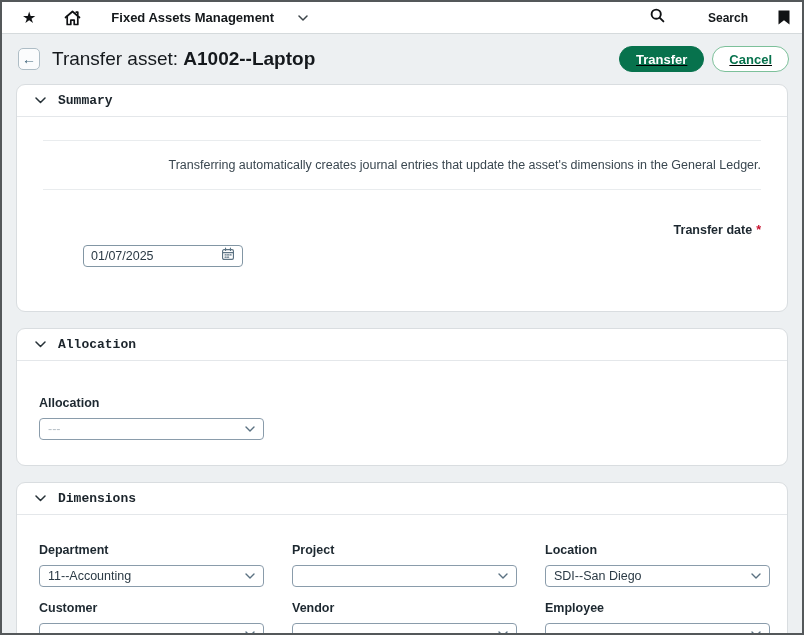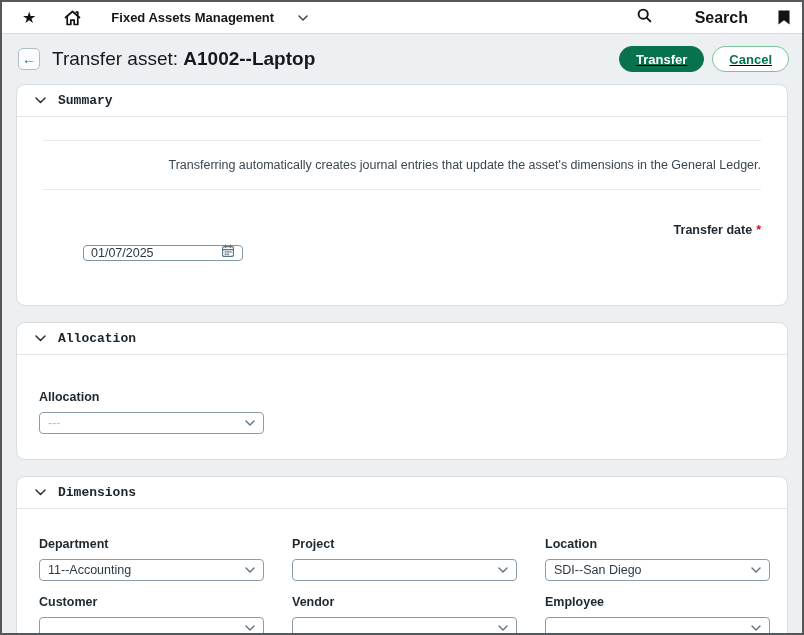--- a/index.html
+++ b/index.html
@@ -16,21 +16,21 @@
     height:32px; background:#ffffff; border-bottom:1px solid #d5dadc;
     display:flex; align-items:center; padding:0 10px 0 20px;
   }
   .star-glyph{ font-size:16px; color:#101214; line-height:1; cursor:pointer; }
   .home-wrap{ margin-left:28px; display:flex; align-items:center; cursor:pointer; }
   .app-switcher{ margin-left:30px; display:flex; align-items:center; gap:24px; cursor:pointer; }
   .app-name{ font-size:13px; font-weight:700; color:#14181b; }
   .caret svg{ display:block; }
   .topbar-right{ margin-left:auto; display:flex; align-items:center; }
   .search-group{ display:flex; align-items:center; gap:6px; cursor:pointer; }
-  .search-label{ font-size:16px; font-weight:700; color:#14181b;margin-left:37px; }
+  .search-label{ font-size:12px; font-weight:700; color:#14181b;margin-left:37px; }
   .bookmark-wrap{ margin-left:30px; margin-right:2px; display:flex; cursor:pointer; }
 
   
   .page-header{
     height:50px; display:flex; align-items:center; padding:0 13px 0 16px;
   }
   .back-btn{
     width:22px; height:22px; border:1px solid #aebdc6; border-radius:5px;
     background:#fbfcfd; color:#3e6379; font-size:14px; line-height:20px;
     text-align:center; cursor:pointer; flex:0 0 auto;
@@ -61,21 +61,21 @@
     margin-top:23px; border-top:1px solid #e9ecee; border-bottom:1px solid #e9ecee;
     padding:17px 0 17px 22px;
   }
   .summary-message p{ font-size:12.5px; color:#3a4750; }
   .summary-form{ padding:33px 0 44px 40px; }
 
   .field-label{ font-size:12.5px; font-weight:700; color:#1d2830; }
   .req{ color:#c8102e; margin-left:4px; font-weight:700; }
 
   .text-input{
-    margin-top:8px; width:160px; height:16px; background:#fff;
+    margin-top:8px; width:160px; height:22px; background:#fff;
     border:1px solid #8296a4; border-radius:4px;
     display:flex; align-items:center; justify-content:space-between;
     padding:0 7px; cursor:text;
   }
   .text-input .value{ font-size:12.5px; color:#2b3a45; }
 
   .alloc-body{ padding:35px 22px 25px 22px; }
 
   .select{
     margin-top:8px; width:225px; height:22px; background:#fff;

